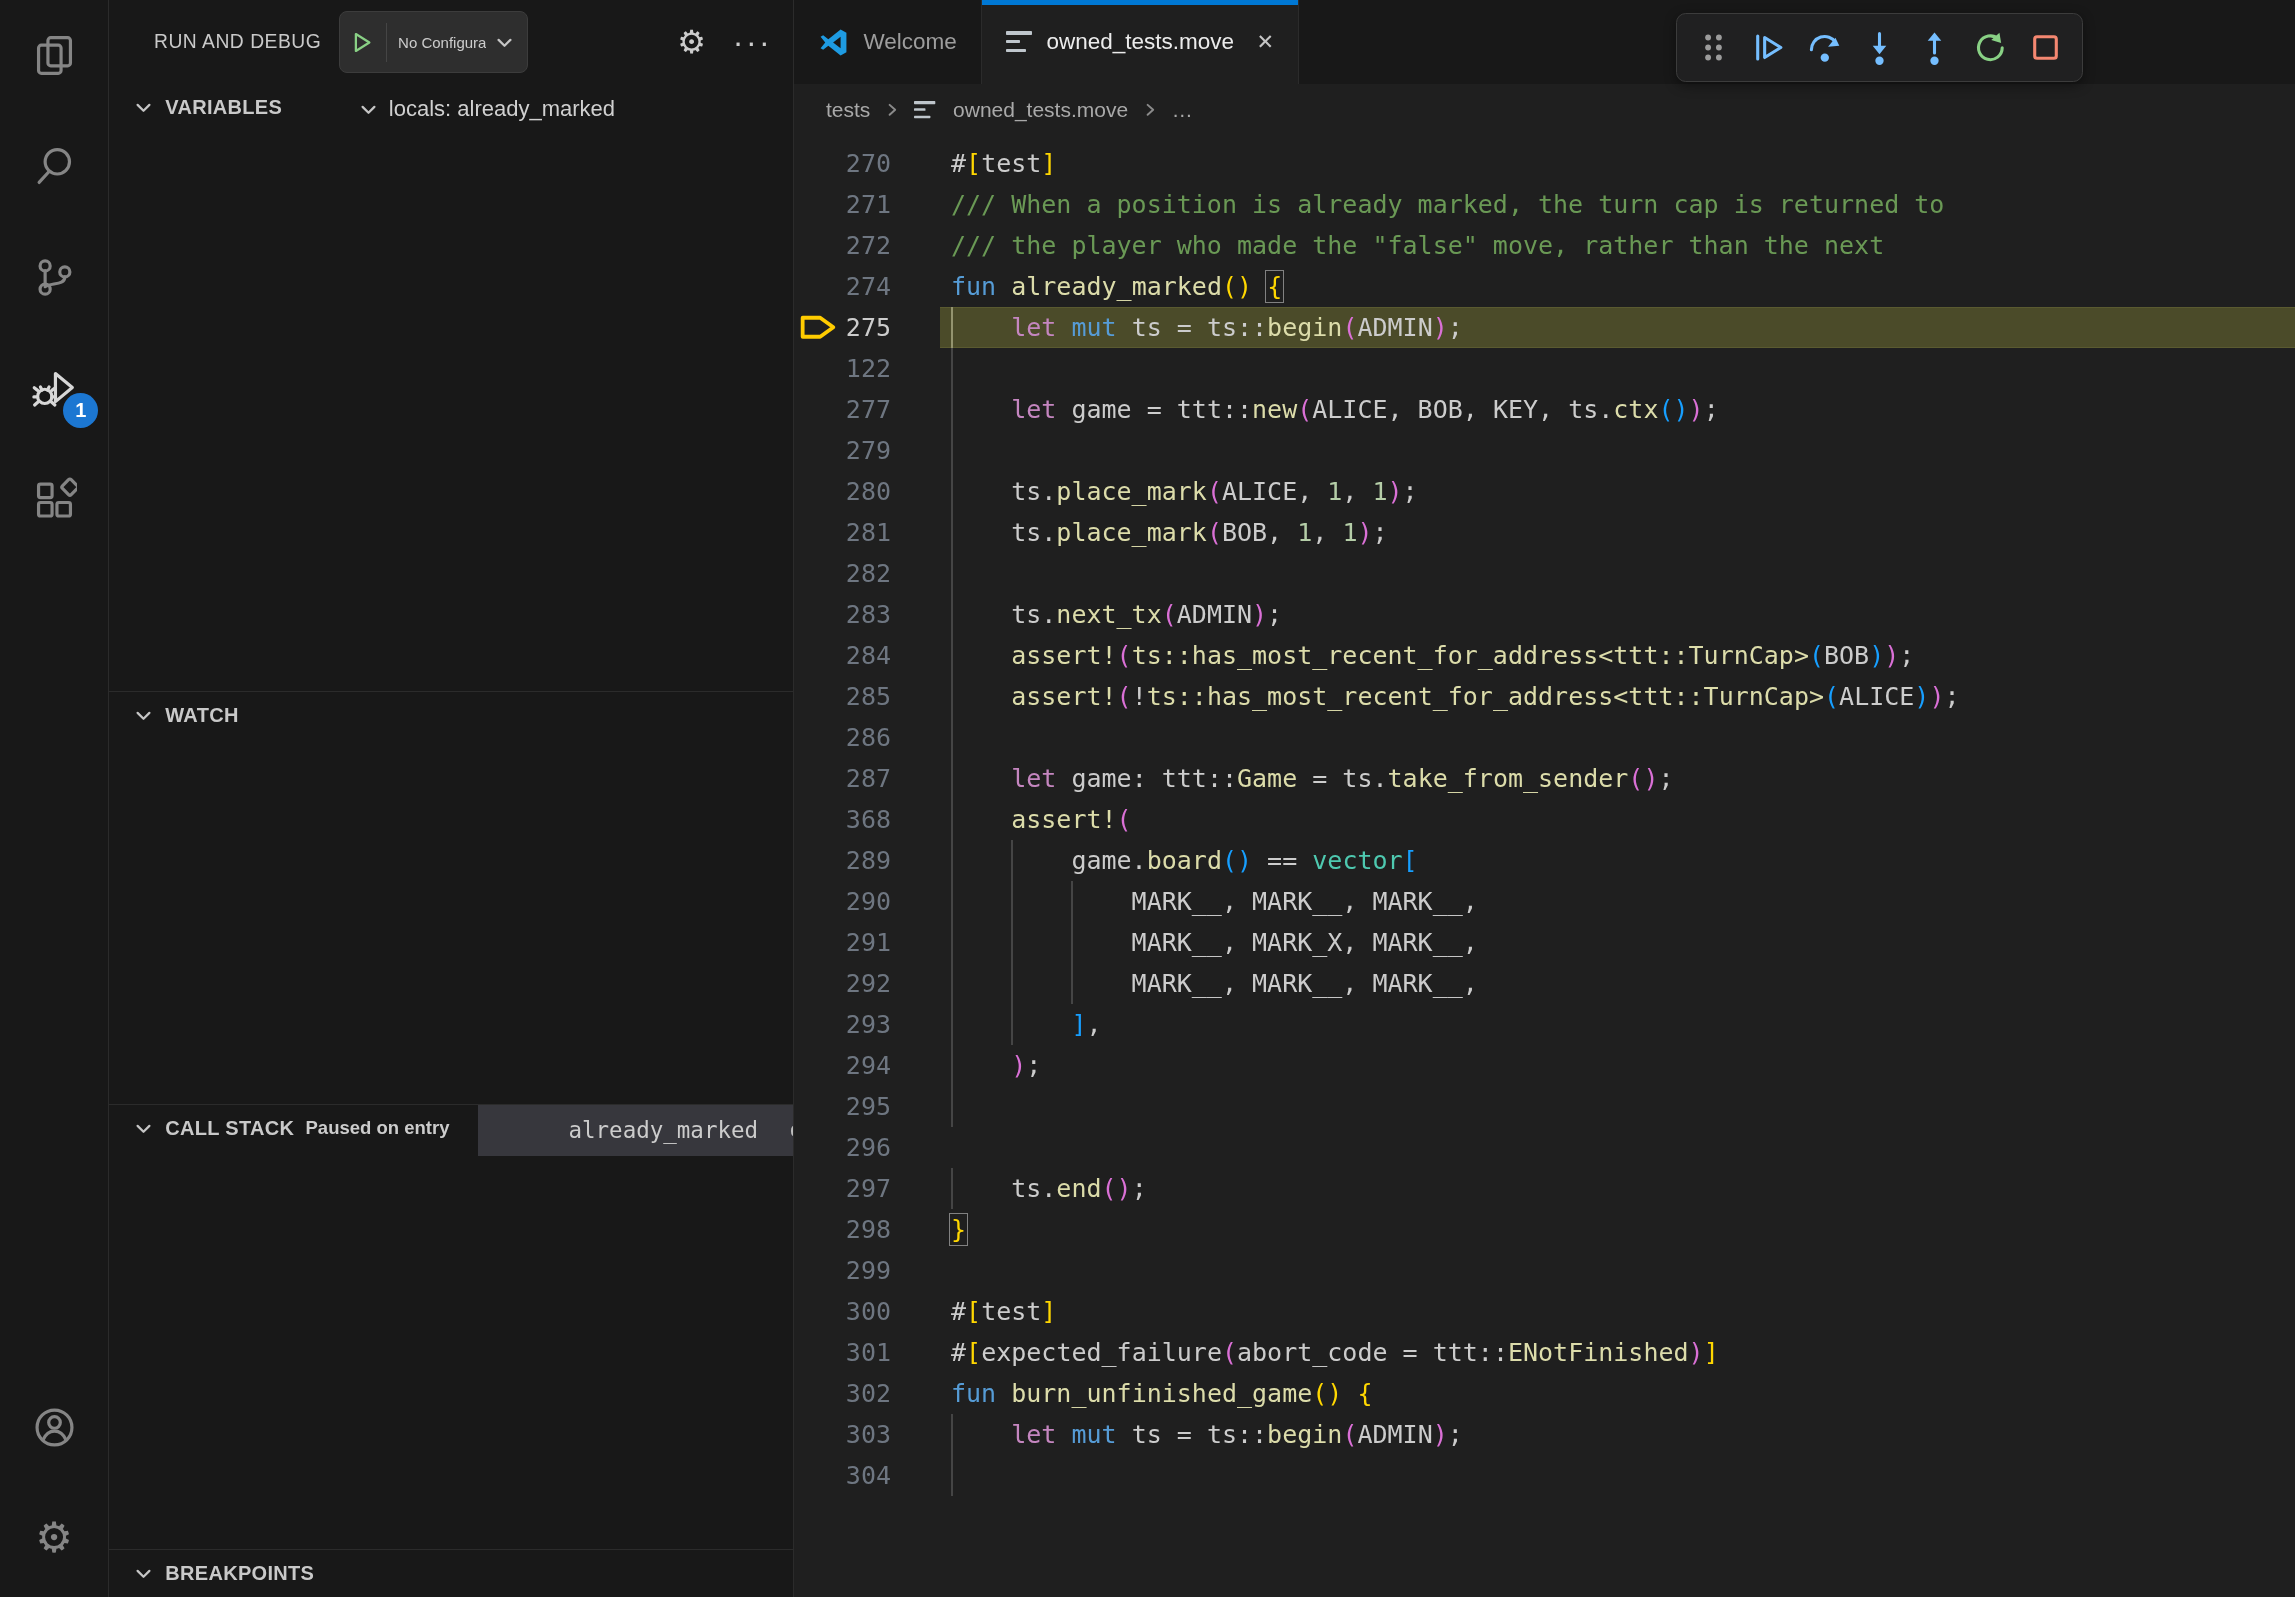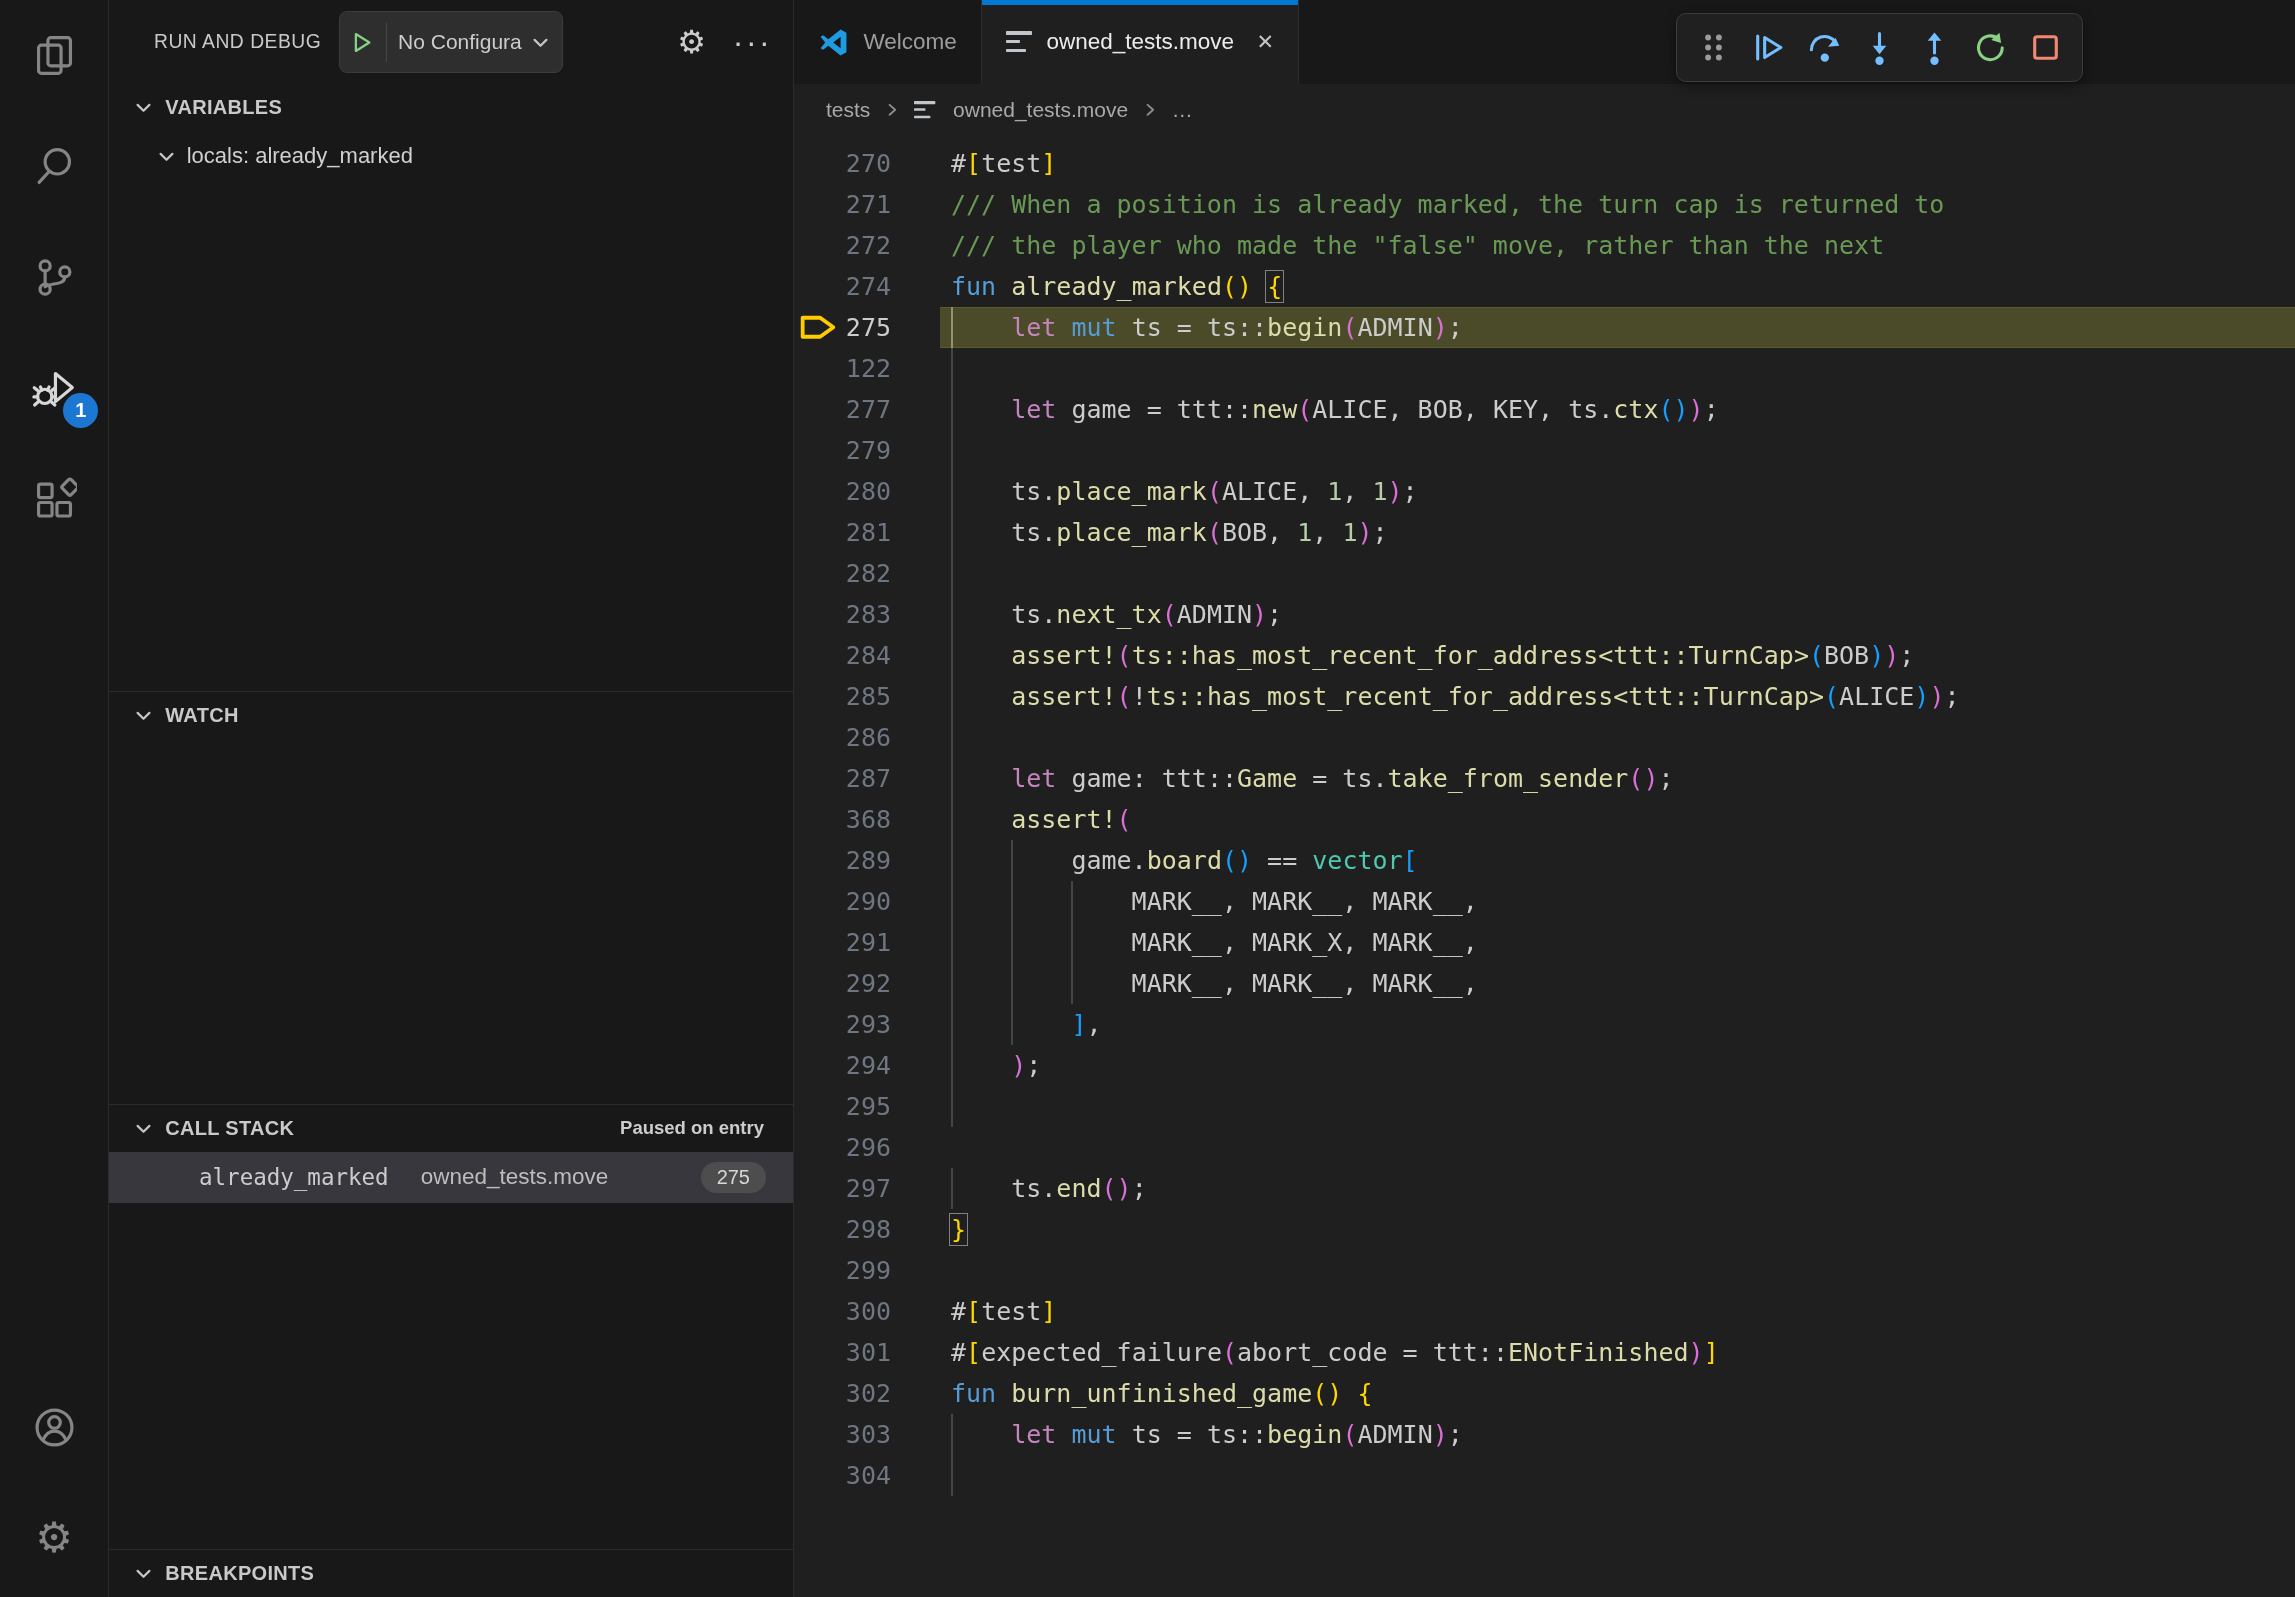--- a/index.html
+++ b/index.html
@@ -24,28 +24,28 @@
   .gear-glyph{font-size:42px;color:#858585;line-height:1;}
 
   
   .sidebar{width:684px;flex:none;background:#181818;display:flex;flex-direction:column;position:relative;}
   .sb-header{height:84px;flex:none;display:flex;align-items:center;padding:0 21px 0 45px;gap:17.7px;}
   .sb-title{font-size:19.3px;letter-spacing:0.5px;color:#c9c9c9;white-space:nowrap;}
   .cfg-btn{display:flex;align-items:center;height:60px;background:#2e2e2e;border:0.8px solid #3c3c3c;
     border-radius:8px;padding:0 11.3px 0 8px;gap:8px;cursor:pointer;}
   .cfg-play{width:27px;height:27px;flex:none;}
   .cfg-divider{width:0.8px;height:39px;background:#454545;margin:0 3.2px;}
-  .cfg-label{font-size:21px;color:#cccccc;max-width:138px;overflow:hidden;white-space:nowrap;text-align:right;}
+  .cfg-label{font-size:15px;color:#cccccc;max-width:138px;overflow:hidden;white-space:nowrap;text-align:right;}
   .chev-svg{width:21px;height:21px;flex:none;}
   .chev-svg path{fill:none;stroke:#c5c5c5;stroke-width:1.7;stroke-linecap:round;stroke-linejoin:round;}
   .sb-actions{margin-left:auto;display:flex;align-items:center;gap:27px;}
   .sb-gear{font-size:32px;color:#cccccc;line-height:1;cursor:pointer;}
   .sb-dots{font-size:32px;color:#cccccc;letter-spacing:2.4px;cursor:pointer;line-height:0.4;}
 
-  .section{display:flex;flex-direction:column;}
+  .section{display:flex;flex-direction:row;}
   .section.bordered{border-top:0.8px solid #2b2b2b;}
   .sec-vars{height:609px;}
   .sec-watch{height:413px;}
   .sec-stack{height:446px;}
   .sec-bp{flex:1;}
   .sec-header{height:47px;flex:none;display:flex;align-items:center;padding:0 29px 0 24px;gap:11.3px;cursor:pointer;}
   .sec-label{font-size:20px;font-weight:700;color:#c9c9c9;letter-spacing:0.3px;}
   .sec-status{margin-left:auto;font-size:18.5px;font-weight:700;color:#cccccc;}
   .tree-row{height:50px;display:flex;align-items:center;padding-left:47px;gap:9.7px;cursor:pointer;}
   .tree-label{font-size:22px;font-weight:400;color:#d0d0d0;}

